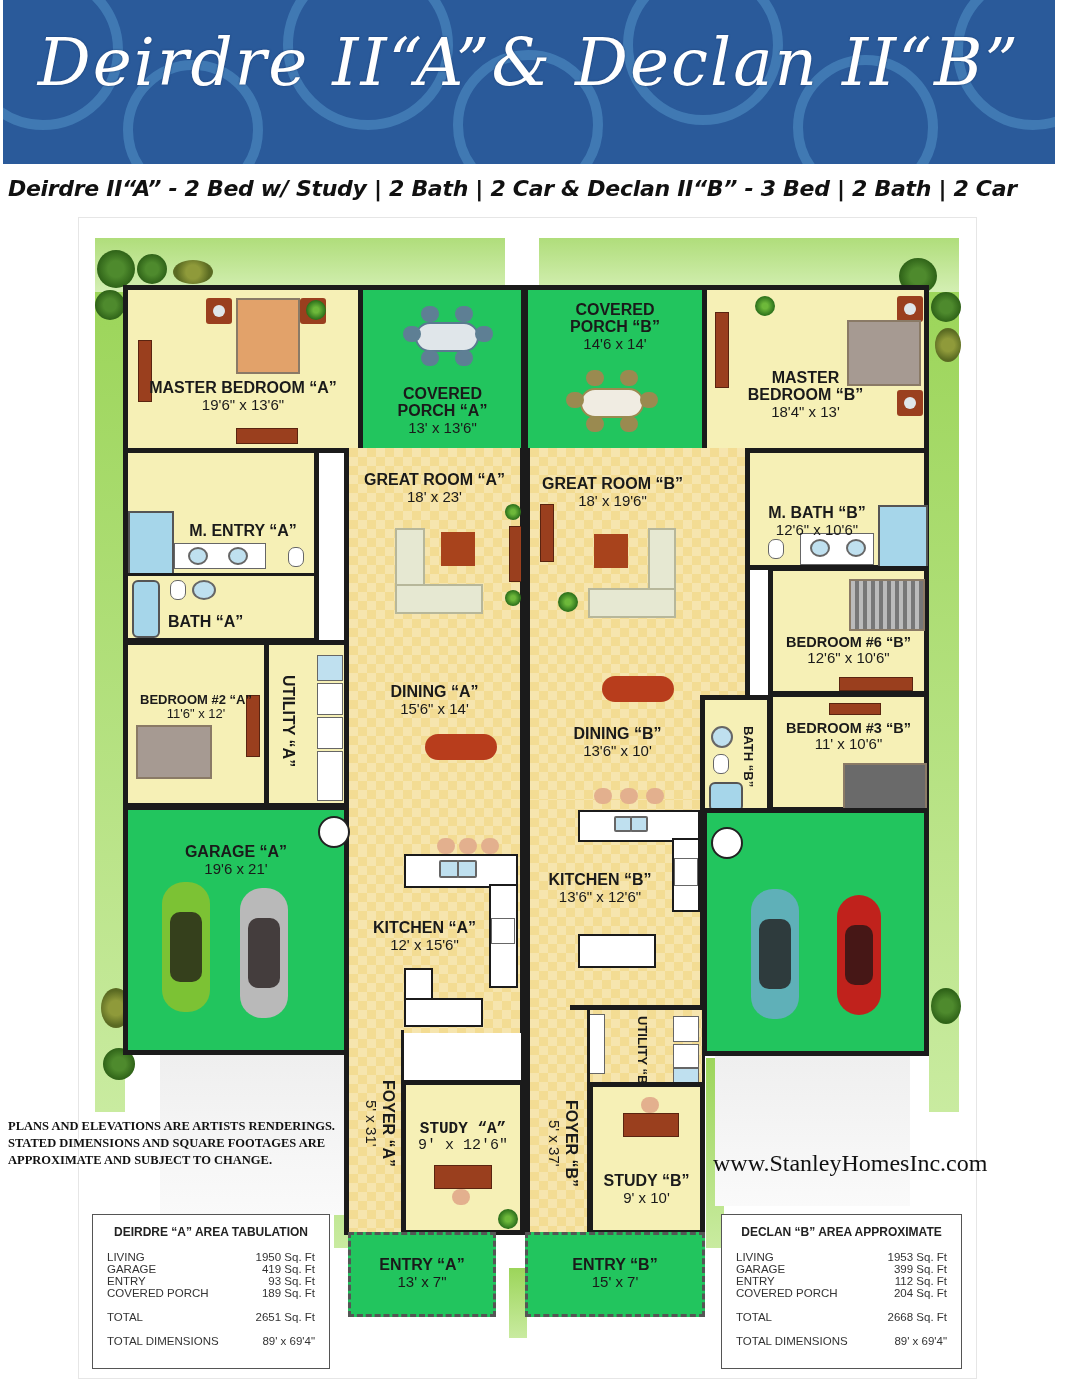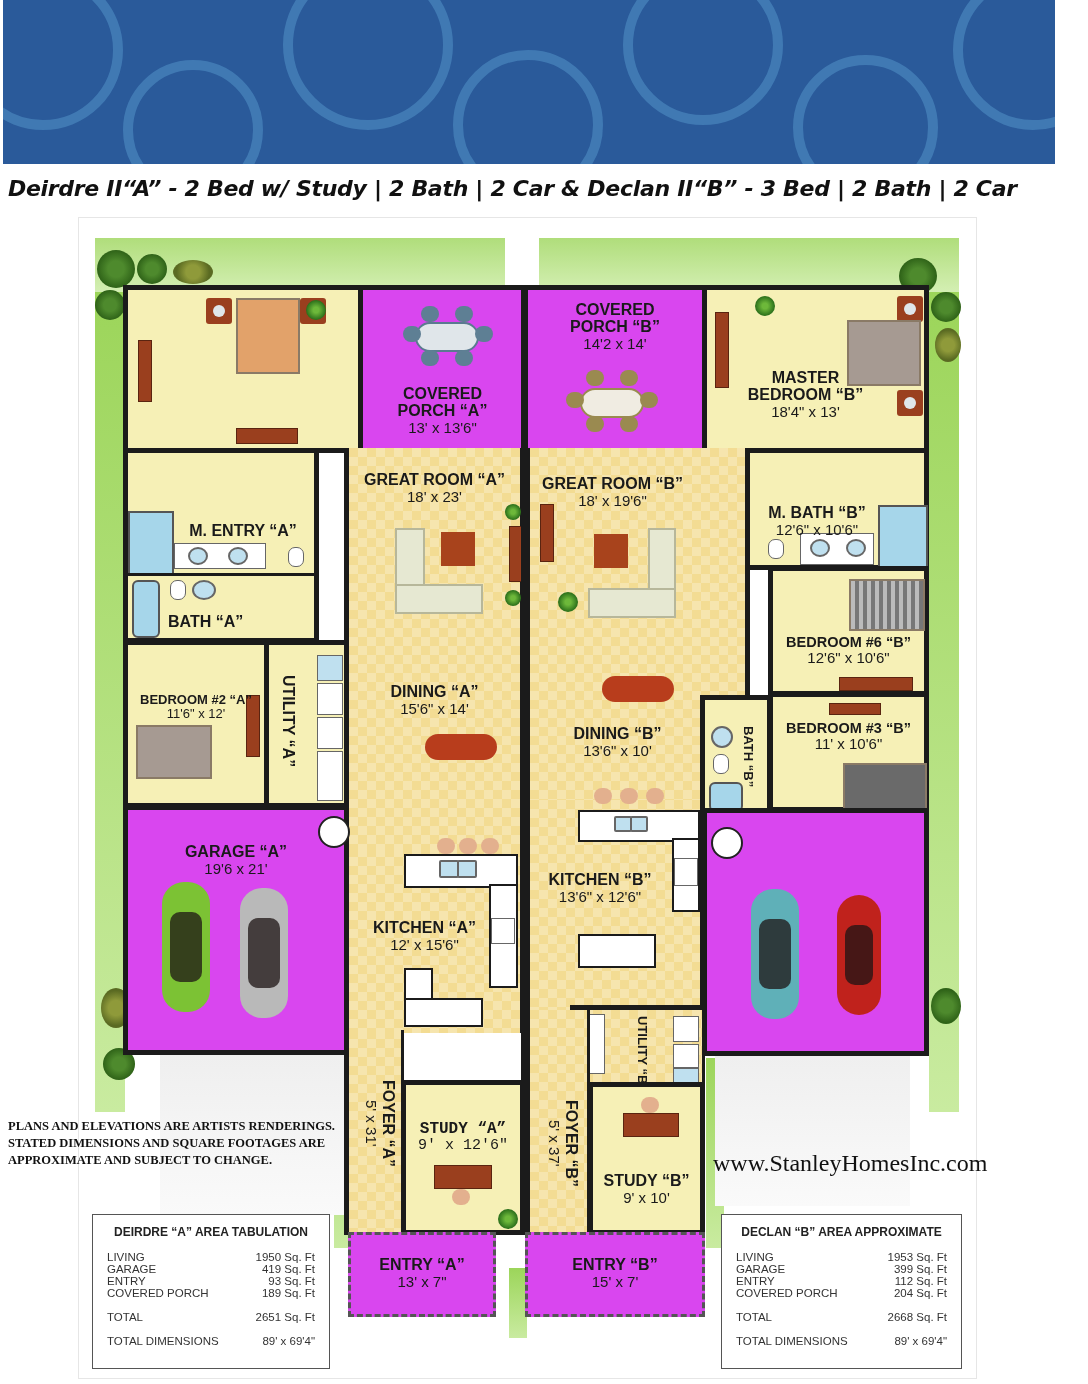--- a/index.html
+++ b/index.html
@@ -20,21 +20,21 @@
   .plan-frame { left:78px; top:217px; width:897px; height:1160px; border:1px solid #e6e6e6; background:#fff; }
   .lawn { position:absolute; background:linear-gradient(180deg,#9cd55a, #c9eba0); }
   .shrub { position:absolute; border-radius:50%; background:radial-gradient(circle,#4e8a2d 30%,#2f6318 70%); }
 
   
   .room { position:absolute; background:#f6f0b6; border:5px solid #1b1b1b; box-sizing:border-box; }
   .tile { background-color:#f3dc93;
           background-image:linear-gradient(45deg, rgba(255,255,255,0.25) 25%, transparent 25%, transparent 75%, rgba(255,255,255,0.25) 75%),
                            linear-gradient(45deg, rgba(255,255,255,0.25) 25%, transparent 25%, transparent 75%, rgba(255,255,255,0.25) 75%);
           background-size:18px 18px; background-position:0 0, 9px 9px; }
-  .grey { background:#d946ef; }
+  .grey { background:#22c55e; }
   .wall { position:absolute; background:#1b1b1b; }
 
   .label { position:absolute; text-align:center; color:#1a1a1a; line-height:1.05; }
   .lname { font-weight:bold; font-size:16px; display:block; white-space:nowrap; }
   .ldim { font-size:15px; display:block; white-space:nowrap; }
   .vert { writing-mode:vertical-rl; }
 
   
   .bed { position:absolute; border:2px solid #8a7a66; }
   .nightstand { position:absolute; width:26px; height:26px; background:#9a3f1e; border-radius:3px; }
@@ -68,20 +68,21 @@
 <body>
 
 <div class="abs banner">
   <div class="swirl" style="left:-40px;top:-30px;width:140px;height:140px;"></div>
   <div class="swirl" style="left:120px;top:60px;width:120px;height:120px;"></div>
   <div class="swirl" style="left:280px;top:-40px;width:150px;height:150px;"></div>
   <div class="swirl" style="left:450px;top:50px;width:130px;height:130px;"></div>
   <div class="swirl" style="left:620px;top:-35px;width:140px;height:140px;"></div>
   <div class="swirl" style="left:790px;top:55px;width:125px;height:125px;"></div>
   <div class="swirl" style="left:950px;top:-30px;width:140px;height:140px;"></div>
+  <div class="banner-title">Deirdre II“A”&amp; Declan II“B”</div>
 </div>
 <div class="abs subtitle">Deirdre II“A”  - 2 Bed w/ Study | 2 Bath | 2 Car &amp; Declan II“B”  - 3 Bed | 2 Bath | 2 Car</div>
 
 <div class="abs plan-frame">
 
   <div class="lawn" style="left:16px;top:20px;width:410px;height:54px;opacity:.8"></div>
   <div class="lawn" style="left:460px;top:20px;width:420px;height:54px;opacity:.8"></div>
   <div class="lawn" style="left:16px;top:74px;width:30px;height:820px;"></div>
   <div class="lawn" style="left:850px;top:74px;width:30px;height:820px;"></div>
   <div class="lawn" style="left:255px;top:840px;width:18px;height:190px;"></div>
@@ -100,20 +101,24 @@
   <div class="shrub" style="left:852px;top:770px;width:30px;height:36px;"></div>
 </div>
 
 <div class="room" style="left:123px;top:285px;width:240px;height:168px;">
   <div class="nightstand" style="left:78px;top:8px;"></div>
   <div class="bed" style="left:108px;top:8px;width:60px;height:72px;background:#e2a26a;"></div>
   <div class="nightstand" style="left:172px;top:8px;"></div>
   <div class="dresser" style="left:10px;top:50px;width:12px;height:60px;"></div>
   <div class="dresser" style="left:108px;top:138px;width:60px;height:14px;"></div>
   <div class="plant" style="left:178px;top:10px;"></div>
+  <div class="label" style="left:0;right:0;top:90px;">
+    <span class="lname">MASTER BEDROOM “A”</span>
+    <span class="ldim">19'6" x 13'6"</span>
+  </div>
 </div>
 
 <div class="room grey" style="left:360px;top:285px;width:165px;height:168px;border-width:5px 3px 3px 3px;">
   <div class="dtable" style="left:52px;top:32px;width:60px;height:26px;background:#e0e6ea;border:2px solid #5a7a90;border-radius:20px;"></div>
   <div class="chair" style="left:40px;top:36px;background:#5e7f94;"></div>
   <div class="chair" style="left:112px;top:36px;background:#5e7f94;"></div>
   <div class="chair" style="left:58px;top:16px;background:#5e7f94;"></div>
   <div class="chair" style="left:92px;top:16px;background:#5e7f94;"></div>
   <div class="chair" style="left:58px;top:60px;background:#5e7f94;"></div>
   <div class="chair" style="left:92px;top:60px;background:#5e7f94;"></div>
@@ -233,21 +238,21 @@
     <span class="ldim">13' x 7"</span>
   </div>
 </div>
 
 <div class="wall" style="left:521px;top:285px;width:7px;height:950px;"></div>
 
 <div class="room grey" style="left:525px;top:285px;width:180px;height:168px;border-width:5px 3px 3px 3px;">
   <div class="label" style="left:0;right:0;top:12px;">
     <span class="lname">COVERED</span>
     <span class="lname">PORCH “B”</span>
-    <span class="ldim">14'2 x 14'</span>
+    <span class="ldim">14'6 x 14'</span>
   </div>
   <div class="dtable" style="left:52px;top:98px;width:60px;height:26px;background:#f0ece2;border:2px solid #9a8a50;border-radius:20px;"></div>
   <div class="chair" style="left:38px;top:102px;background:#9a8a50;"></div>
   <div class="chair" style="left:112px;top:102px;background:#9a8a50;"></div>
   <div class="chair" style="left:58px;top:80px;background:#9a8a50;"></div>
   <div class="chair" style="left:92px;top:80px;background:#9a8a50;"></div>
   <div class="chair" style="left:58px;top:126px;background:#9a8a50;"></div>
   <div class="chair" style="left:92px;top:126px;background:#9a8a50;"></div>
 </div>
 

